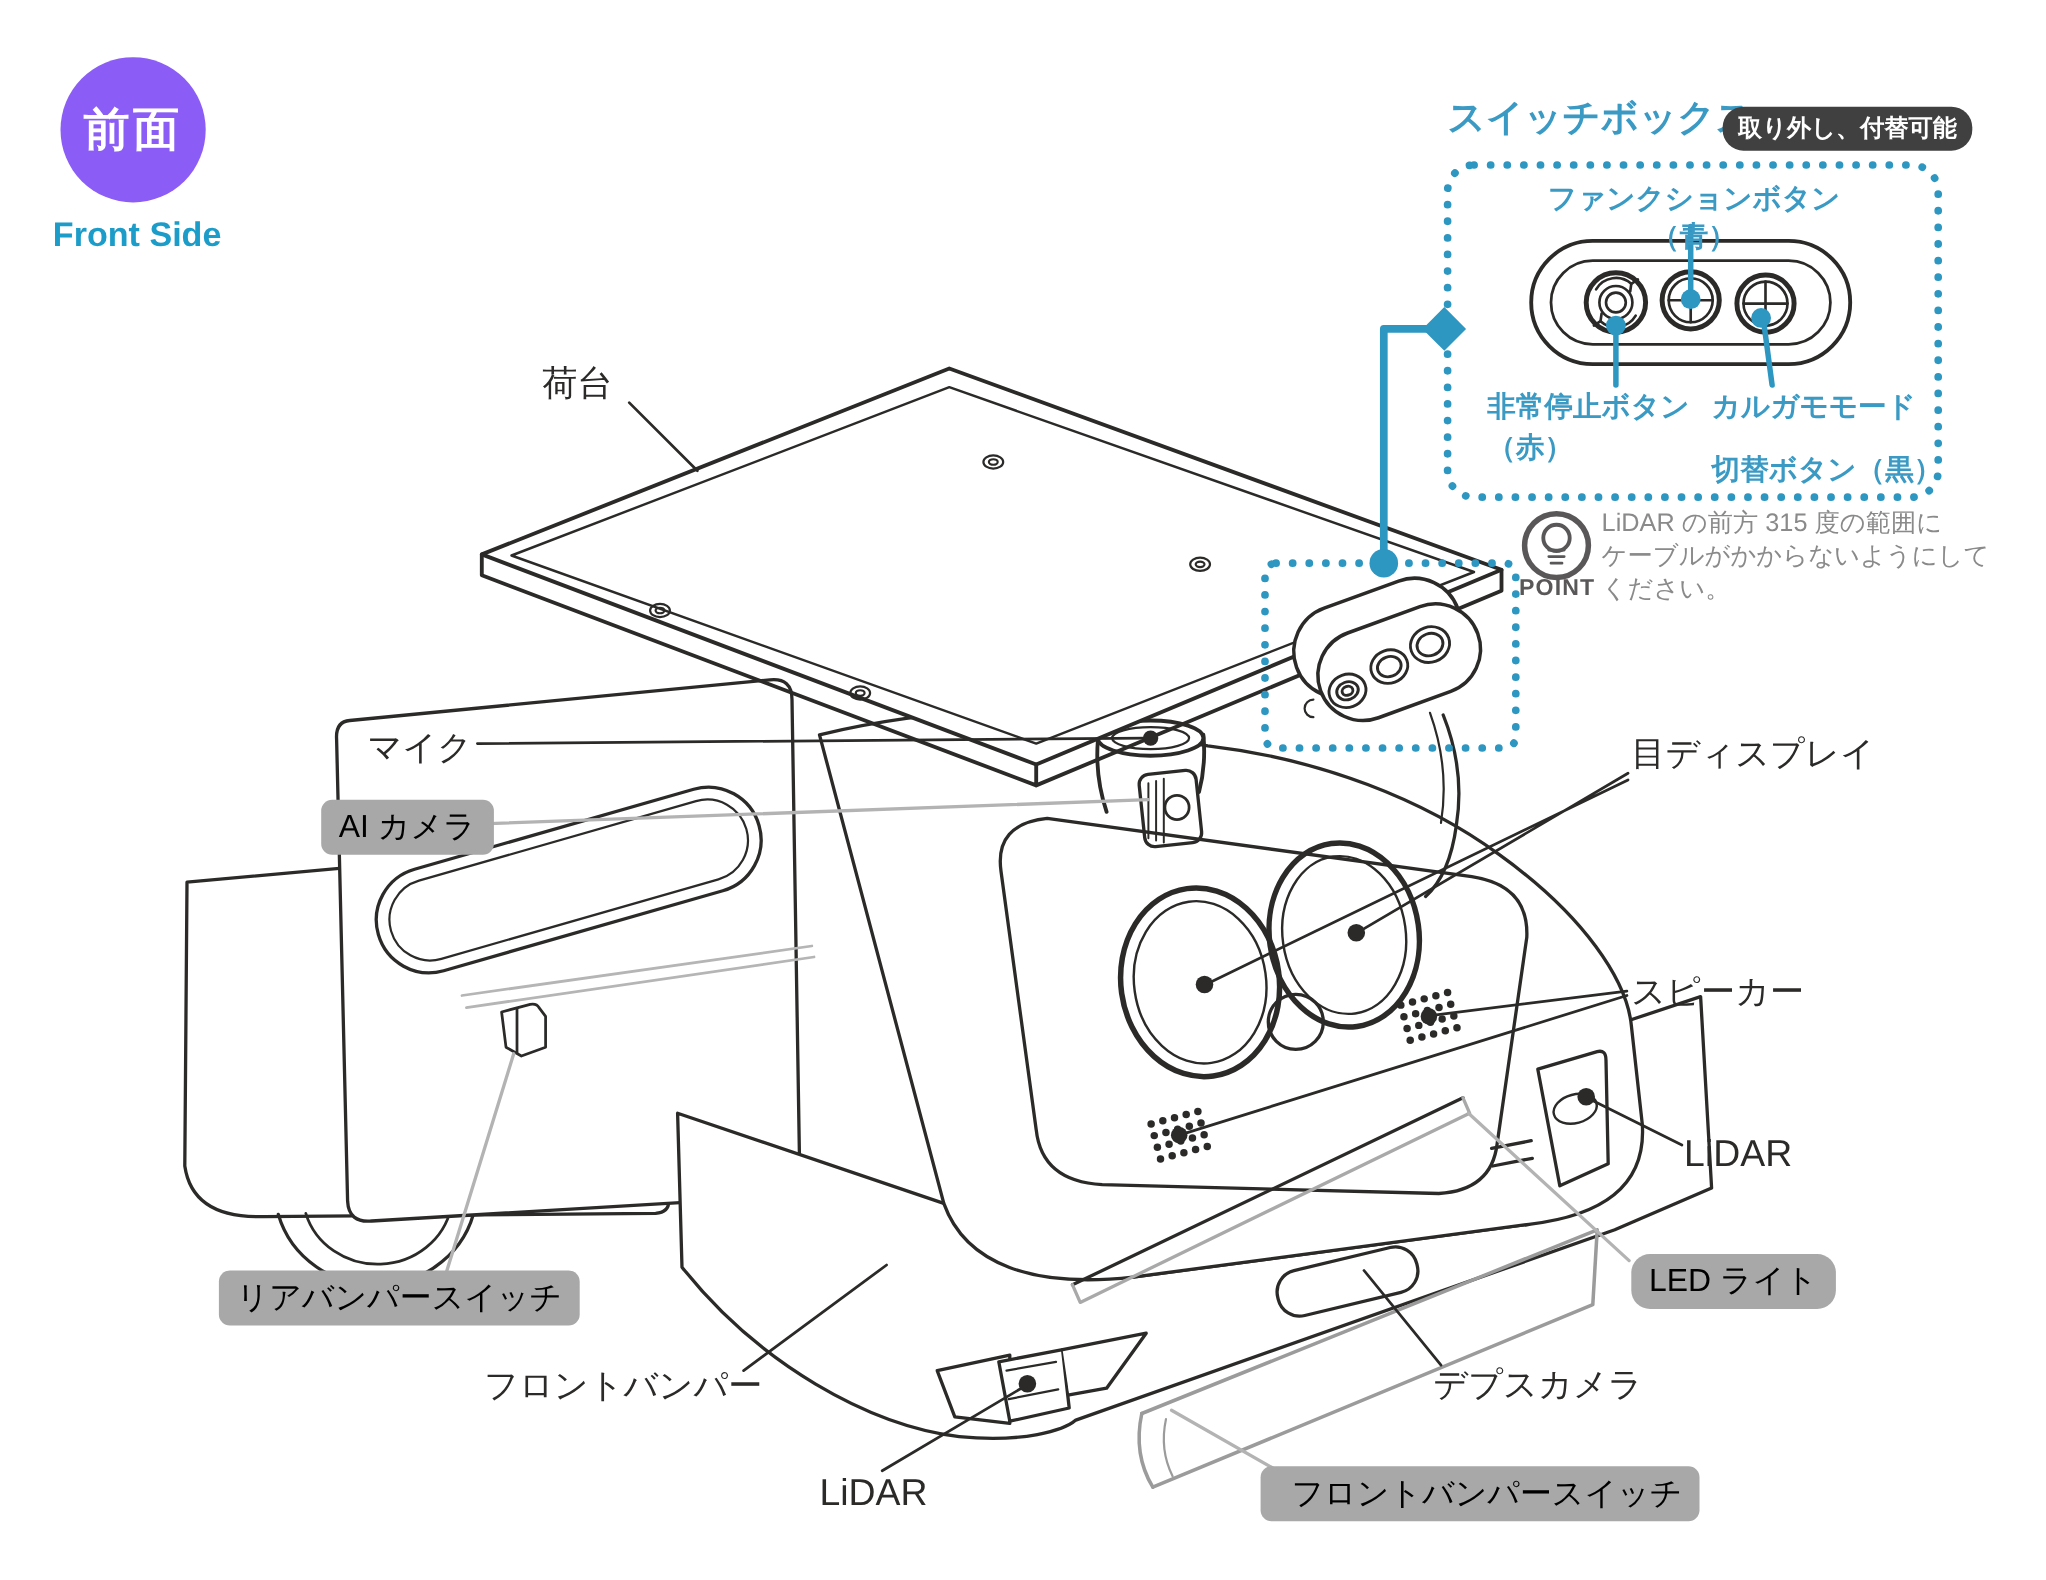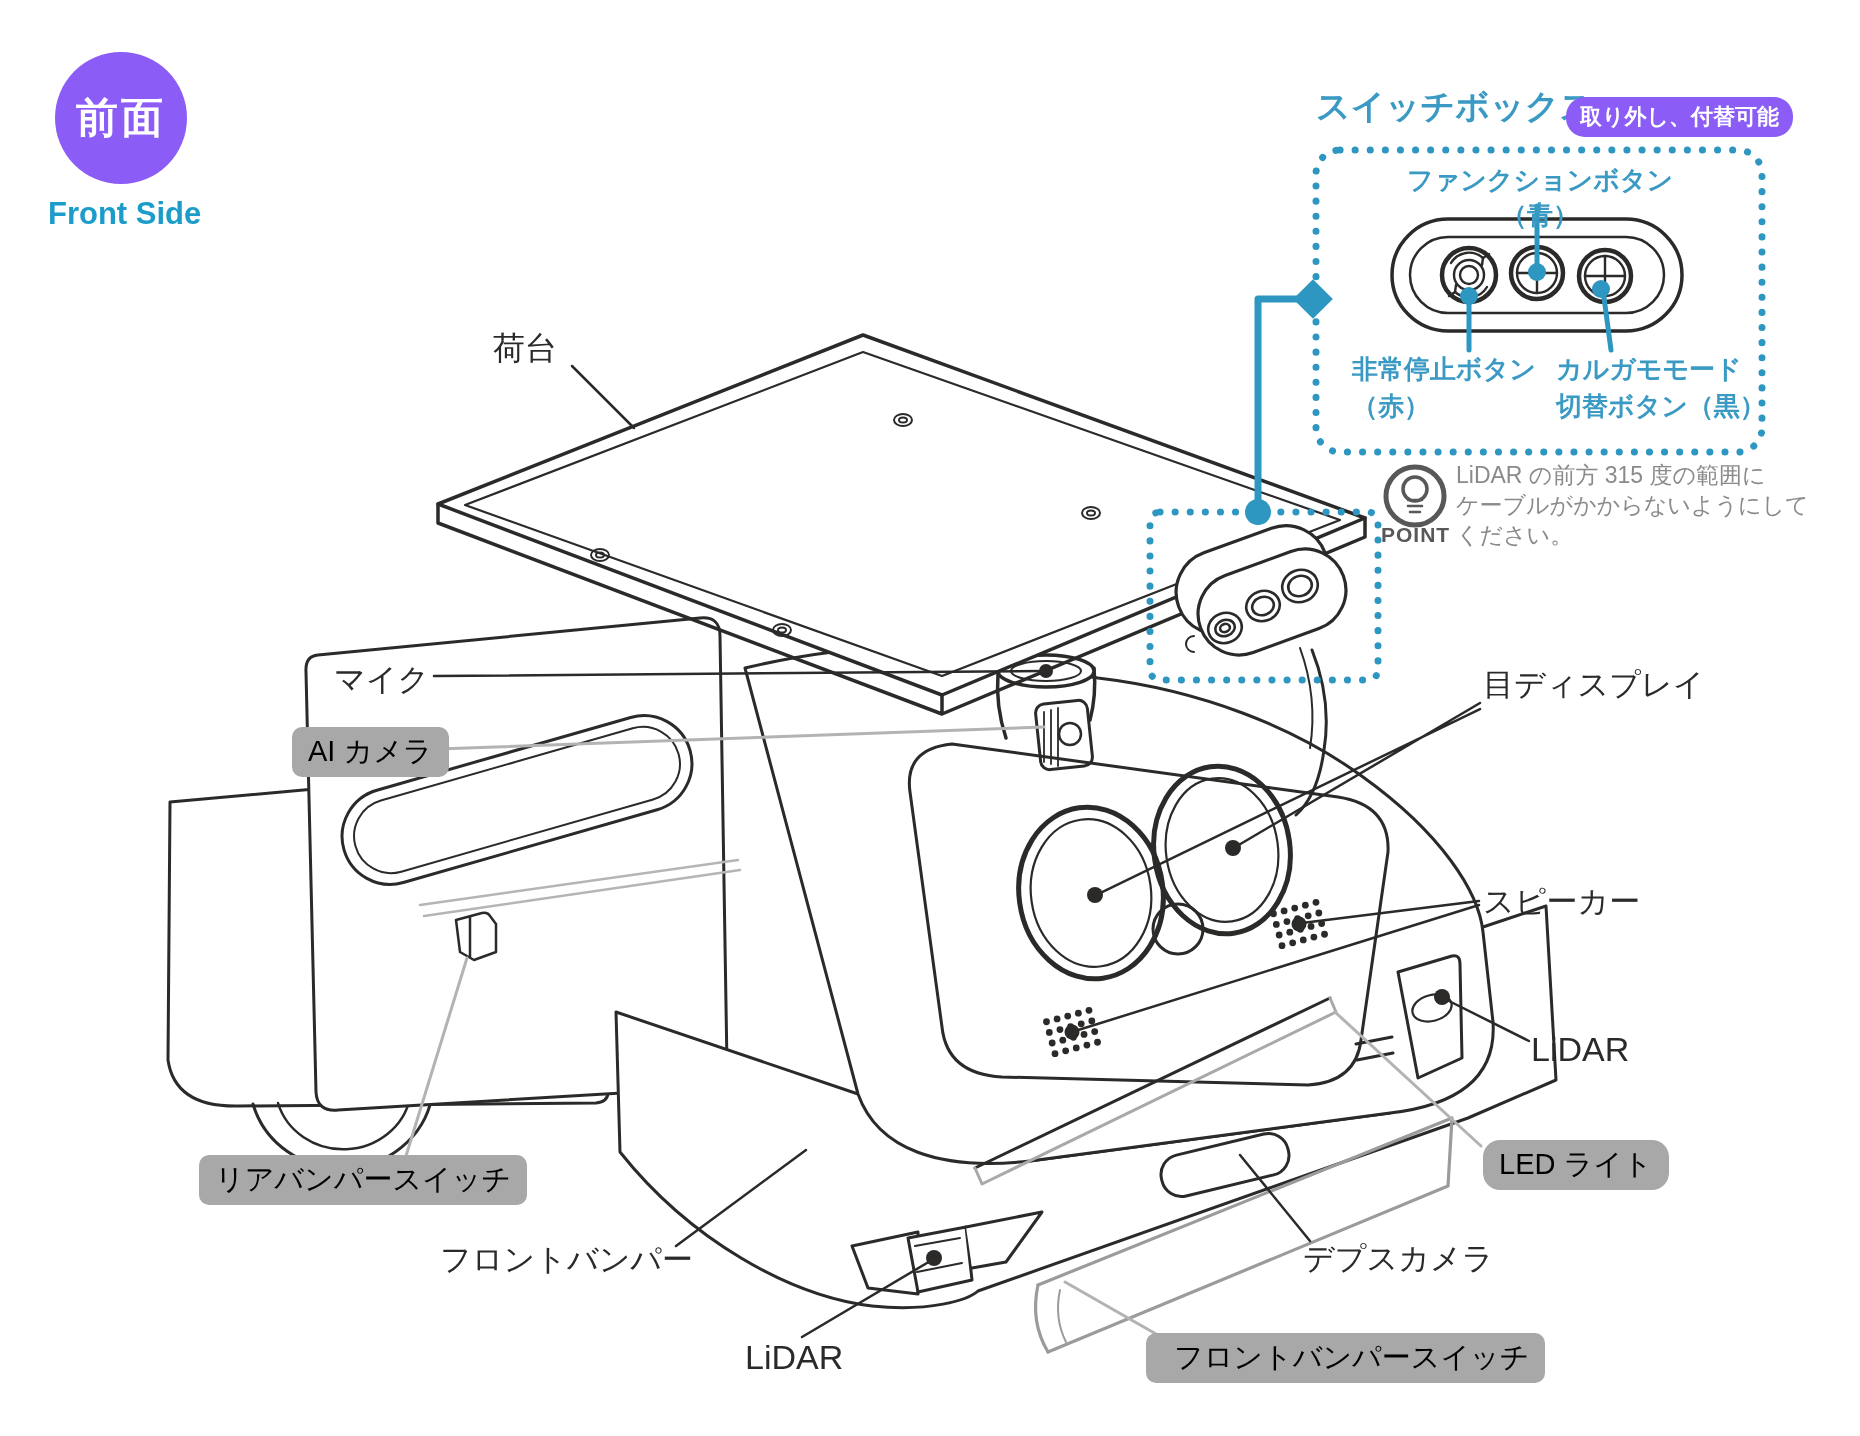--- a/index.html
+++ b/index.html
@@ -12,21 +12,21 @@
   #art{position:absolute;inset:0;}
   .lbl{position:absolute;white-space:nowrap;line-height:1.15;}
   .ink{color:var(--ink);}
   .badge{position:absolute;background:var(--badge);color:#000000;border-radius:10px;
          padding:5px 16px;white-space:nowrap;}
   .front-circle{position:absolute;left:55px;top:52px;width:132px;height:132px;border-radius:50%;
                 background:#8b5cf6;display:flex;align-items:center;justify-content:center;
                 color:#fff;font-size:42px;font-weight:bold;letter-spacing:3px;}
   .front-en{position:absolute;left:48px;top:196px;font-size:31px;color:#1B9CC9;font-weight:bold;}
   .panel-title{position:absolute;left:1316px;top:84px;font-size:34px;color:var(--textblue);font-weight:bold;}
-  .panel-tag{position:absolute;left:1566px;top:97px;background:#8b5cf6;color:#fff;border-radius:19px;
+  .panel-tag{position:absolute;left:1566px;top:97px;background:#404040;color:#fff;border-radius:19px;
              padding:5px 14px;font-size:22px;font-weight:bold;}
   .det{position:absolute;color:var(--textblue);font-size:26px;font-weight:bold;}
   .point-word{position:absolute;left:1381px;top:523px;font-size:21px;font-weight:bold;
               color:var(--point);letter-spacing:1px;}
   .note{position:absolute;left:1456px;top:460px;font-size:23px;line-height:30px;color:var(--note);}
 </style>
 </head>
 <body>
 
 <svg id="art" viewBox="0 0 1860 1436">
@@ -268,21 +268,21 @@
 </div>
 <div class="front-en">Front Side</div>
 
 <div class="panel-title">スイッチボックス</div>
 <div class="panel-tag">取り外し、付替可能</div>
 
 <div class="det" style="left:1390px;top:163px;width:300px;text-align:center;">ファンクションボタン（青）</div>
 <div class="det" style="left:1352px;top:352px;">非常停止ボタン</div>
 <div class="det" style="left:1352px;top:389px;">（赤）</div>
 <div class="det" style="left:1556px;top:352px;">カルガモモード</div>
-<div class="det" style="left:1556px;top:389px;text-align:center;">切替ボタン（黒）</div>
+<div class="det" style="left:1556px;top:409px;text-align:center;">切替ボタン（黒）</div>
 
 <div class="point-word">POINT</div>
 <div class="note">
   <div>LiDAR の前方 315 度の範囲に</div>
   <div>ケーブルがかからないようにして</div>
   <div>ください。</div>
 </div>
 
 <div class="lbl ink" style="left:493px;top:330px;font-size:32px;">荷台</div>
 <div class="lbl ink" style="left:334px;top:662px;font-size:31px;">マイク</div>

